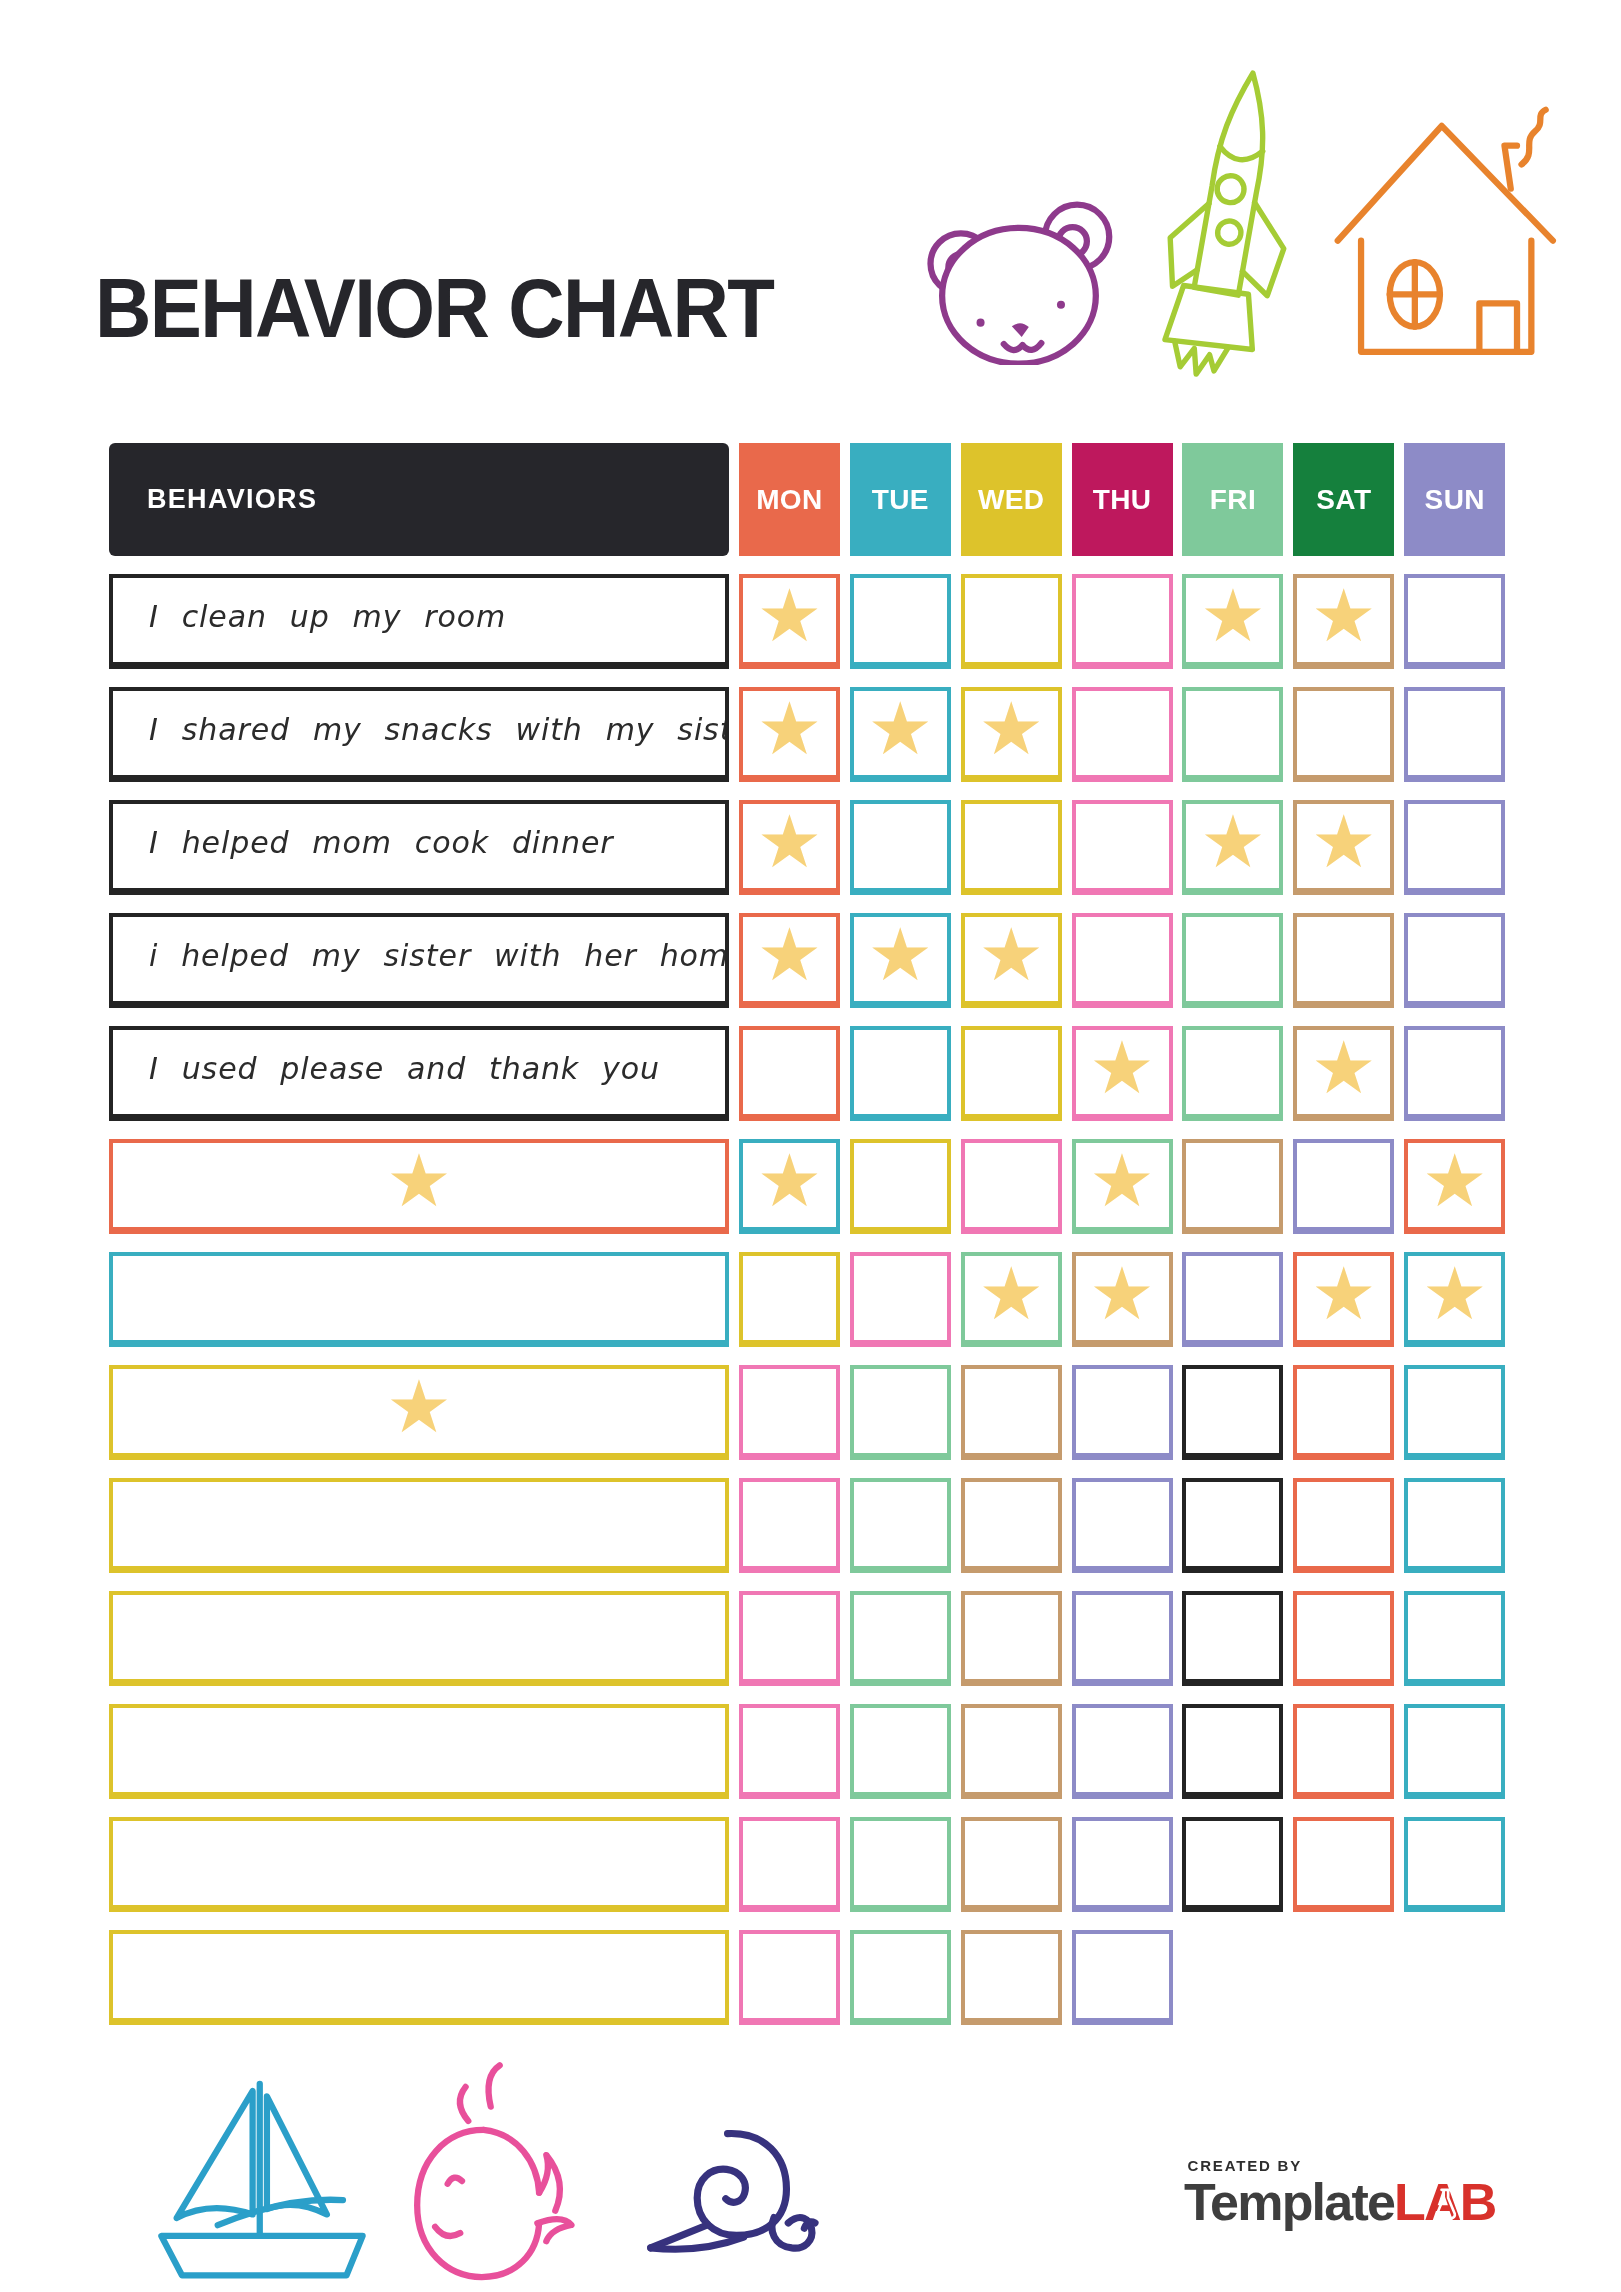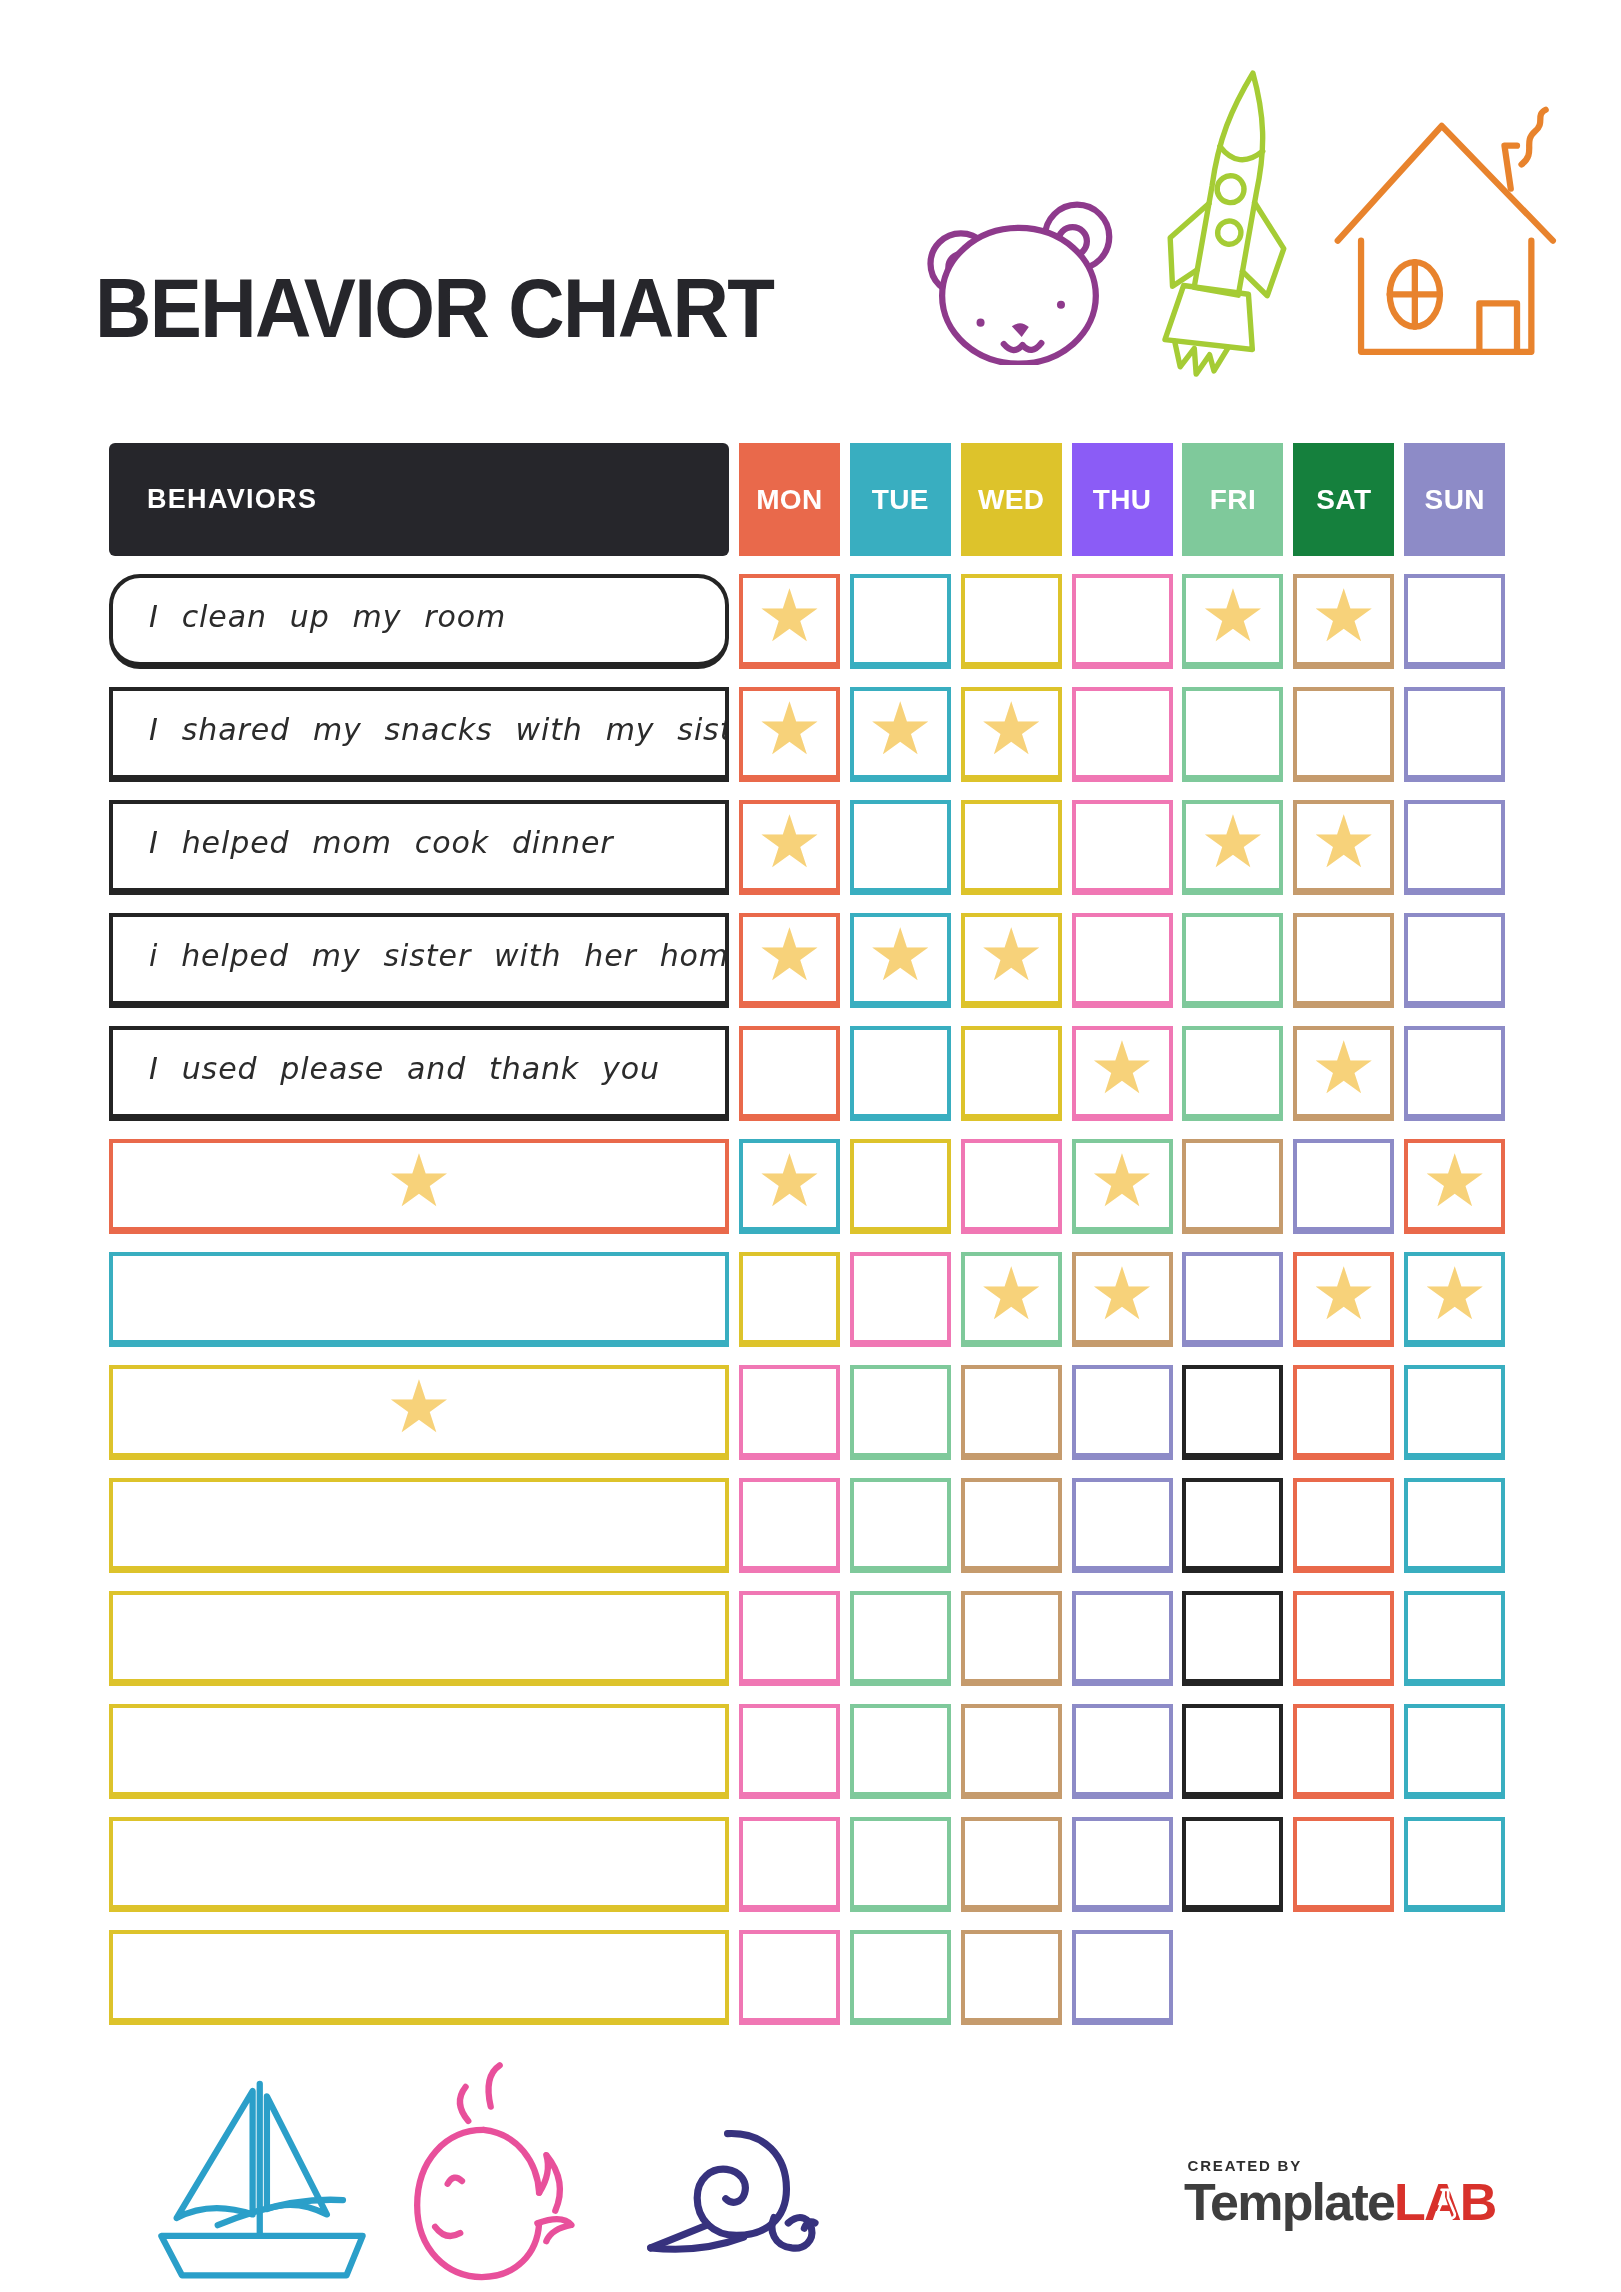--- a/index.html
+++ b/index.html
@@ -138,25 +138,25 @@
       <path d="M70,228 L126,228 M98,192 L98,264"></path>
       <path d="M170,292 L170,238 L212,238 L212,292"></path>
     </svg>
   </div>
 
   <div class="grid" id="chart-grid">
       <div class="cell header-behaviors" style="background: rgb(38, 38, 43);">BEHAVIORS</div>
       <div class="cell header-day" style="background: rgb(233, 105, 75);">MON</div>
       <div class="cell header-day" style="background: rgb(57, 174, 192);">TUE</div>
       <div class="cell header-day" style="background: rgb(221, 195, 43);">WED</div>
-      <div class="cell header-day" style="background: #8b5cf6;">THU</div>
+      <div class="cell header-day" style="background: #be185d;">THU</div>
       <div class="cell header-day" style="background: rgb(127, 201, 155);">FRI</div>
       <div class="cell header-day" style="background: #15803d;">SAT</div>
       <div class="cell header-day" style="background: rgb(141, 139, 199);">SUN</div>
-      <div class="cell behavior-cell" style="border-color: rgb(36, 36, 36); border-radius: 31px;">I clean up my room</div>
+      <div class="cell behavior-cell" style="border-color: rgb(36, 36, 36);">I clean up my room</div>
       <div class="cell day-cell" style="border-color: rgb(233, 105, 75);">
         <span class="star" style="color: rgb(247, 210, 122);">★</span>
       </div>
       <div class="cell day-cell" style="border-color: rgb(57, 174, 192);"></div>
       <div class="cell day-cell" style="border-color: rgb(221, 195, 43);"></div>
       <div class="cell day-cell" style="border-color: rgb(240, 119, 180);"></div>
       <div class="cell day-cell" style="border-color: rgb(127, 201, 155);">
         <span class="star" style="color: rgb(247, 210, 122);">★</span>
       </div>
       <div class="cell day-cell" style="border-color: rgb(197, 155, 109);">

